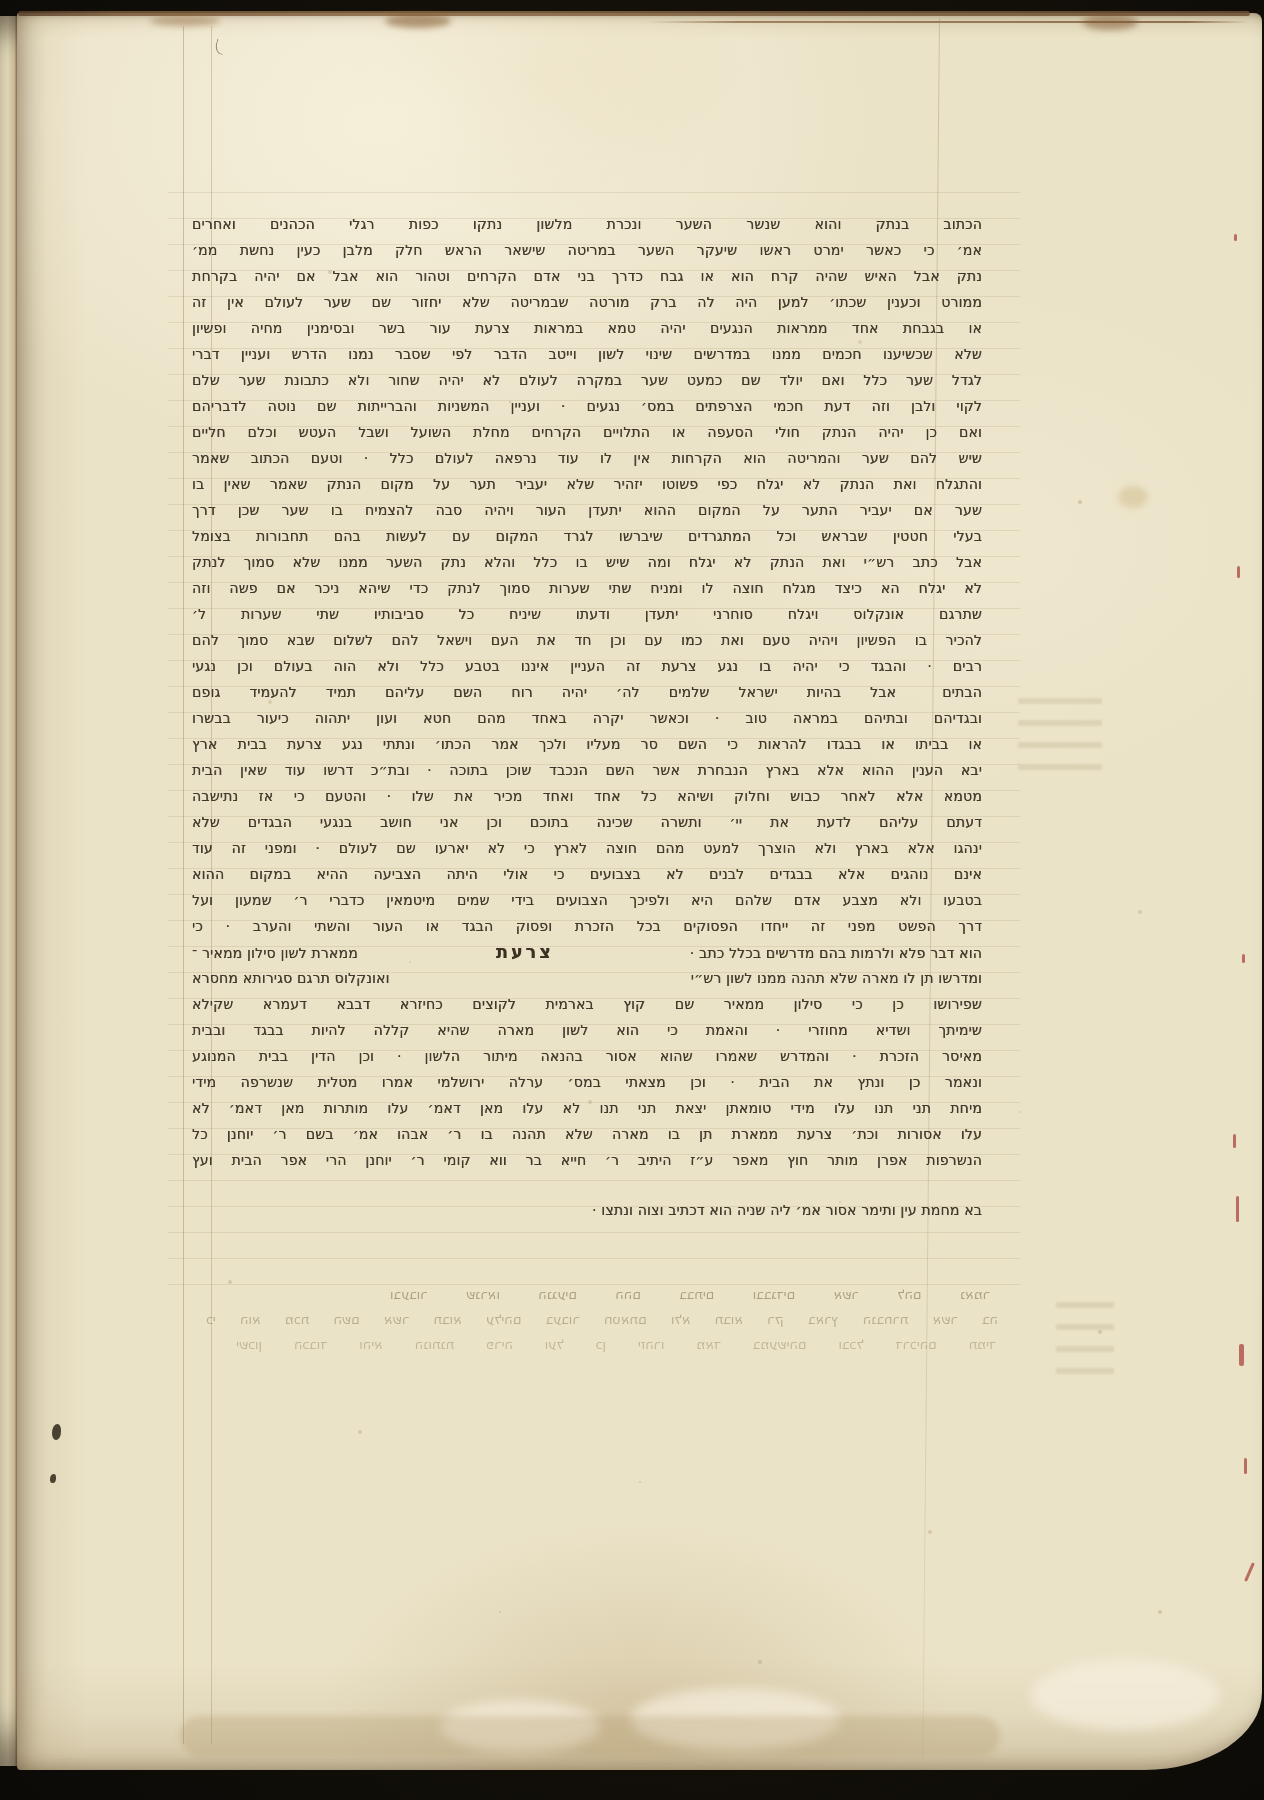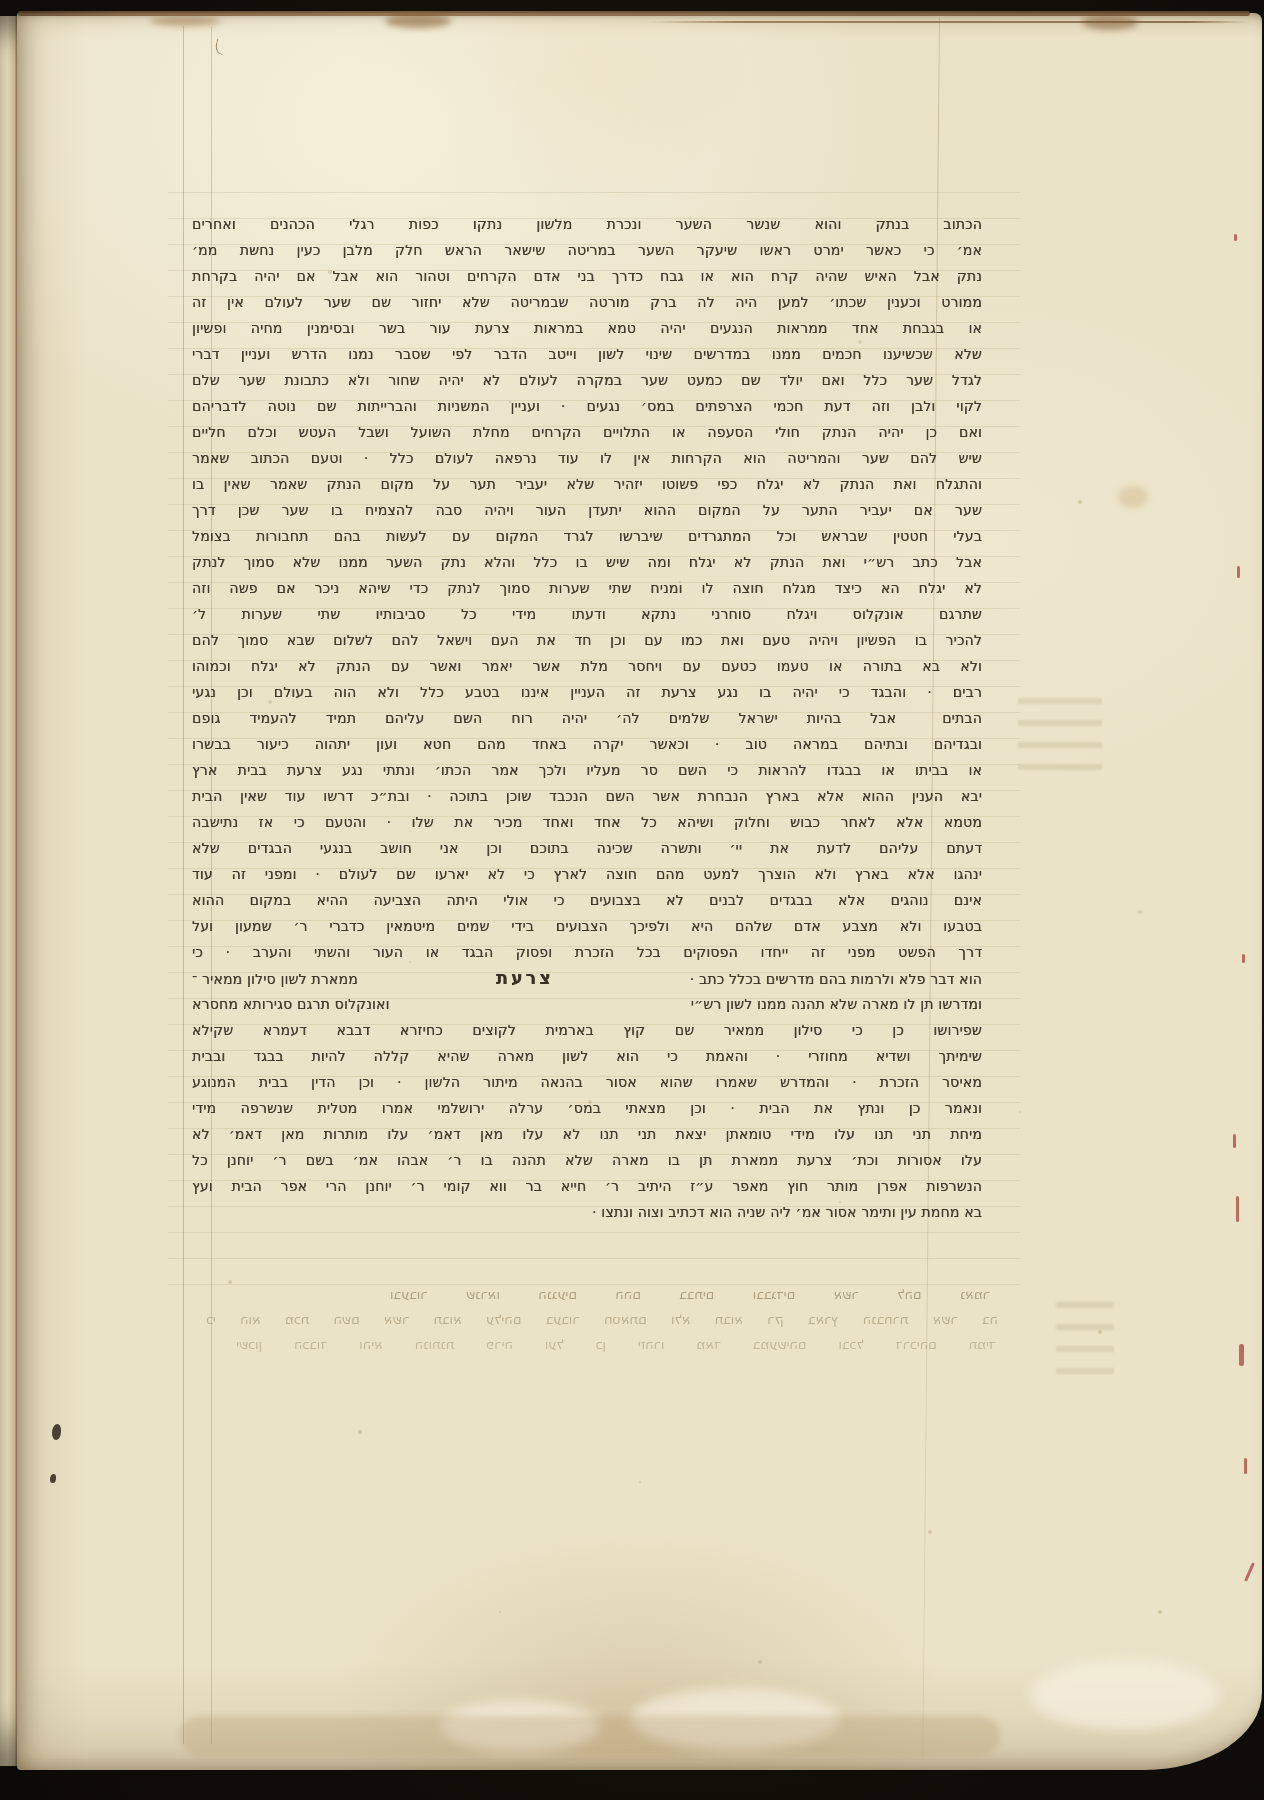--- a/index.html
+++ b/index.html
@@ -51,21 +51,21 @@
 
   
   .hrules{position:absolute;left:168px;top:192px;width:852px;height:1098px;
     background:repeating-linear-gradient(180deg, rgba(148,126,86,.17) 0 1px, rgba(148,126,86,0) 1px 26px);}
 
   
   .text-block{position:absolute;left:192px;top:211px;width:790px;direction:rtl;}
   .line{height:26px;line-height:26px;font-size:14px;color:#41382a;white-space:nowrap;
         text-align:justify;text-align-last:justify;
         text-shadow:.35px 0 0 rgba(65,56,42,.65);letter-spacing:.2px;}
-  .line.short{text-align-last:right;}
+  .line.short{text-align-last:right;margin-top:24px;}
   .line.parts{display:flex;justify-content:space-between;align-items:baseline;white-space:nowrap;}
   .line.parts .gap{display:inline-block;flex:0 0 auto;}
   .line.parts .fill{flex:1;text-align:justify;text-align-last:justify;}
   .lemma{font-size:17.5px;letter-spacing:3px;font-weight:bold;color:#3a3122;}
 
   
   .show-through{position:absolute;direction:rtl;transform:scaleX(-1);filter:blur(.45px);
     color:rgba(146,132,96,.55);font-size:13px;line-height:25px;white-space:nowrap;
     text-align:justify;text-align-last:justify;overflow:hidden;height:25px;}
   .st1{left:390px;top:1282px;width:600px;color:rgba(134,120,86,.62);}
@@ -127,23 +127,22 @@
       <div class="line">שלא שכשיענו חכמים ממנו במדרשים שינוי לשון וייטב הדבר לפי שסבר נמנו הדרש ועניין דברי</div>
       <div class="line">לגדל שער כלל ואם יולד שם כמעט שער במקרה לעולם לא יהיה שחור ולא כתבונת שער שלם</div>
       <div class="line">לקוי ולבן וזה דעת חכמי הצרפתים במס׳ נגעים · ועניין המשניות והברייתות שם נוטה לדבריהם</div>
       <div class="line">ואם כן יהיה הנתק חולי הסעפה או התלויים הקרחים מחלת השועל ושבל העטש וכלם חליים</div>
       <div class="line">שיש להם שער והמריטה הוא הקרחות אין לו עוד נרפאה לעולם כלל · וטעם הכתוב שאמר</div>
       <div class="line">והתגלח ואת הנתק לא יגלח כפי פשוטו יזהיר שלא יעביר תער על מקום הנתק שאמר שאין בו</div>
       <div class="line">שער אם יעביר התער על המקום ההוא יתעדן העור ויהיה סבה להצמיח בו שער שכן דרך</div>
       <div class="line">בעלי חטטין שבראש וכל המתגרדים שיברשו לגרד המקום עם לעשות בהם תחבורות בצומל</div>
       <div class="line">אבל כתב רש״י ואת הנתק לא יגלח ומה שיש בו כלל והלא נתק השער ממנו שלא סמוך לנתק</div>
       <div class="line">לא יגלח הא כיצד מגלח חוצה לו ומניח שתי שערות סמוך לנתק כדי שיהא ניכר אם פשה וזה</div>
-      <div class="line">שתרגם אונקלוס ויגלח סוחרני נתקא ודעתו מידי כל סביבותיו שתי שערות ל׳</div>
+      <div class="line">שתרגם אונקלוס ויגלח סוחרני יתעדן ודעתו שיניח כל סביבותיו שתי שערות ל׳</div>
       <div class="line">להכיר בו הפשיון ויהיה טעם ואת כמו עם וכן חד את העם וישאל להם לשלום שבא סמוך להם</div>
-      <div class="line">ולא בא בתורה או טעמו כטעם עם ויחסר מלת אשר יאמר ואשר עם הנתק לא יגלח וכמוהו</div>
       <div class="line">רבים · והבגד כי יהיה בו נגע צרעת זה העניין איננו בטבע כלל ולא הוה בעולם וכן נגעי</div>
       <div class="line parts">
         <span>הבתים</span>
         <span class="gap" style="width: 46px;"></span>
         <span class="fill">אבל בהיות ישראל שלמים לה׳ יהיה רוח השם עליהם תמיד להעמיד גופם</span>
       </div>
       <div class="line">ובגדיהם ובתיהם במראה טוב · וכאשר יקרה באחד מהם חטא ועון יתהוה כיעור בבשרו</div>
       <div class="line">או בביתו או בבגדו להראות כי השם סר מעליו ולכך אמר הכתו׳ ונתתי נגע צרעת בבית ארץ</div>
       <div class="line">יבא הענין ההוא אלא בארץ הנבחרת אשר השם הנכבד שוכן בתוכה · ובת״כ דרשו עוד שאין הבית</div>
       <div class="line">מטמא אלא לאחר כבוש וחלוק ושיהא כל אחד ואחד מכיר את שלו · והטעם כי אז נתישבה</div>

